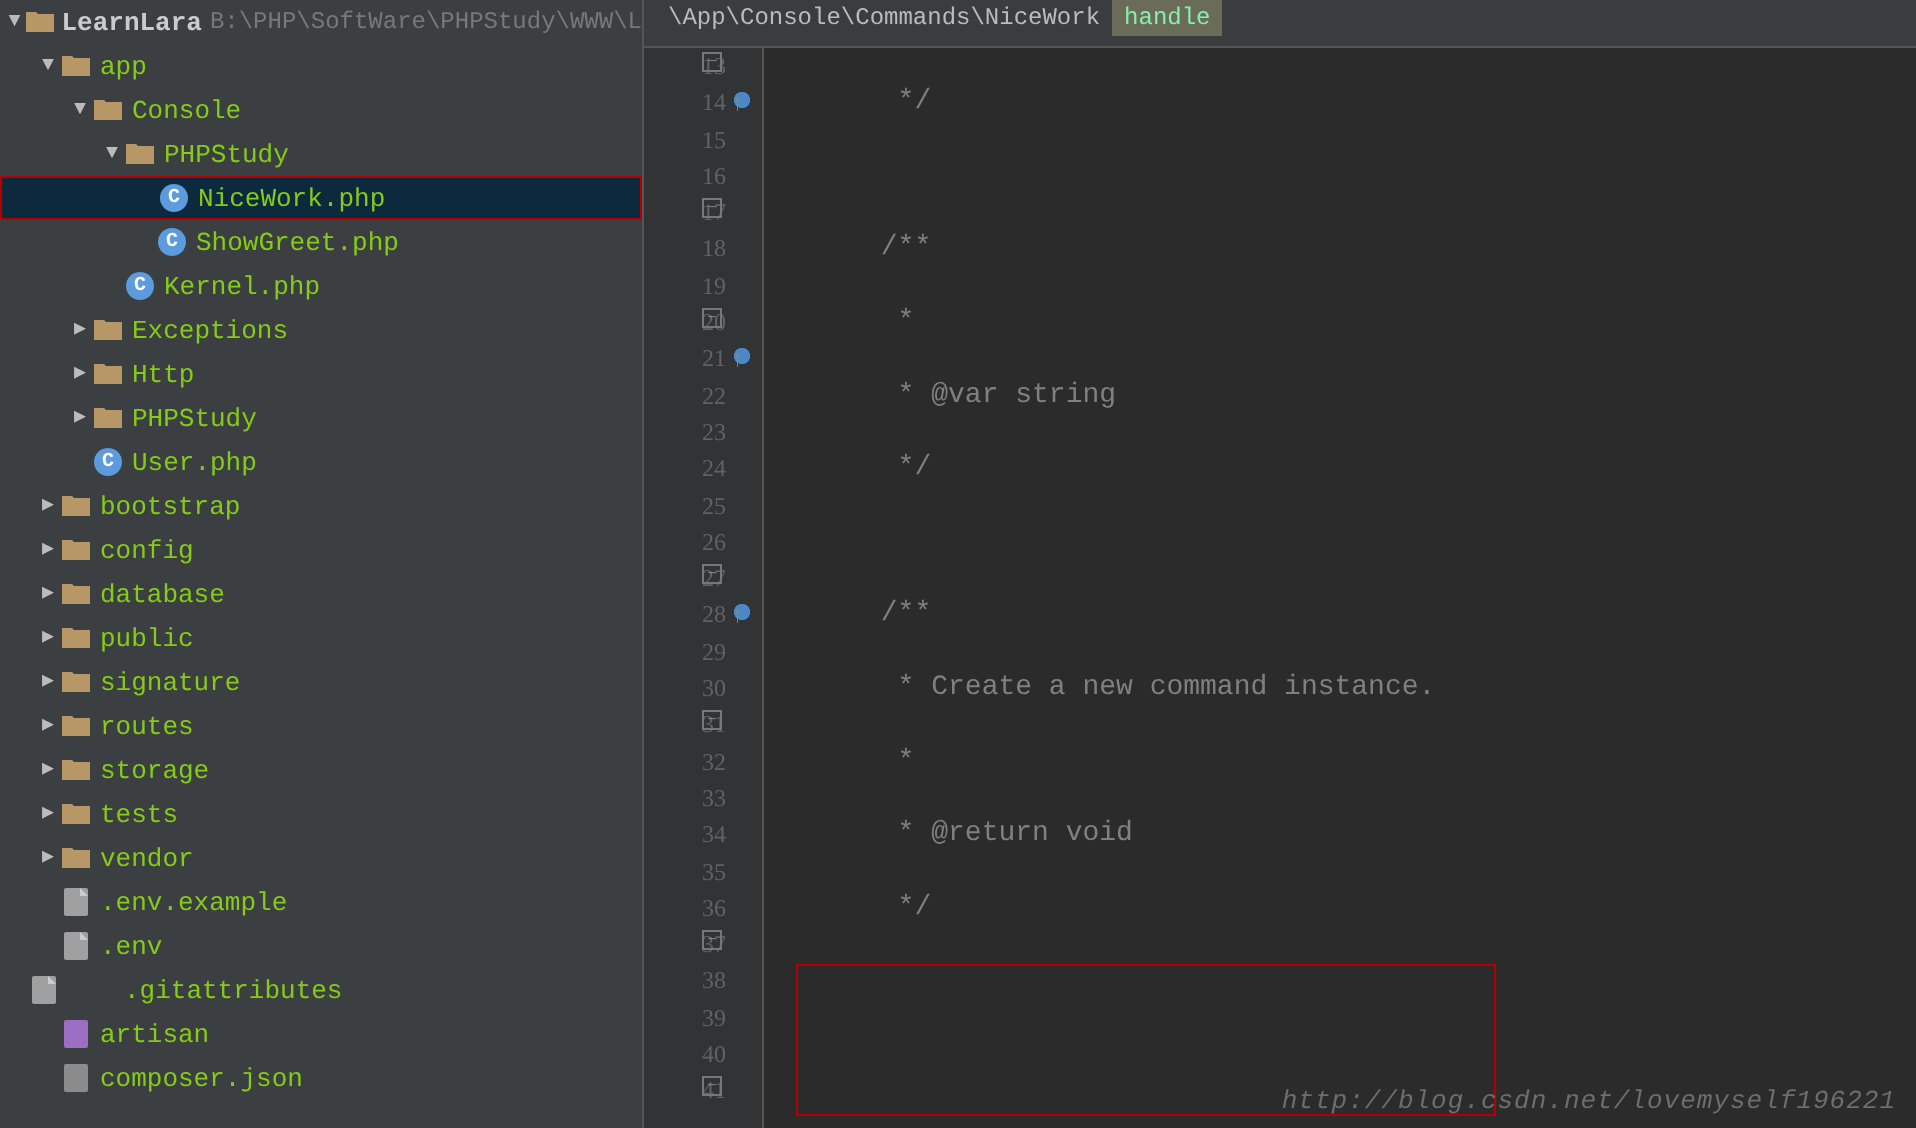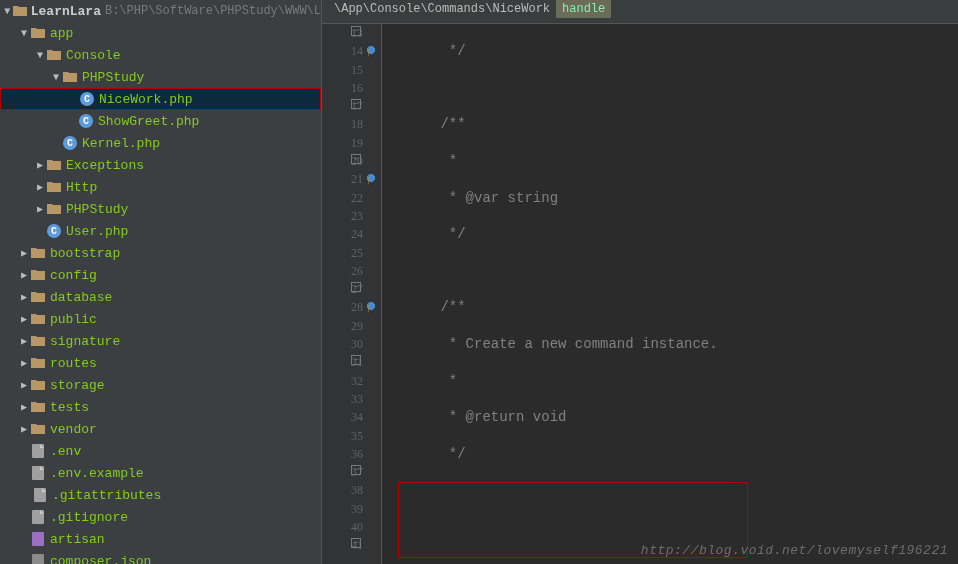--- a/index.html
+++ b/index.html
@@ -212,39 +212,33 @@
           <svg width="14" height="12" viewBox="0 0 14 12">
             <path d="M0 1h5l1 1h8v9H0z"></path>
           </svg>
         </span>
         <span class="row-label">vendor</span>
       </div>
     <div class="tree-row" style="padding-left:30px;">
         <span class="icon">
           <span class="icon-file-generic"></span>
         </span>
+        <span class="row-label">.env.example</span>
+      </div>
+    <div class="tree-row" style="padding-left:30px;">
+        <span class="icon">
+          <span class="icon-file-generic"></span>
+        </span>
         <span class="row-label">.env</span>
       </div>
-    <div class="tree-row" style="padding-left:30px;">
+    <div class="tree-row" style="padding-left:14px;gap:28px;">
         <span class="icon">
           <span class="icon-file-generic"></span>
         </span>
-        <span class="row-label">.env.example</span>
-      </div>
-    <div class="tree-row" style="padding-left:32px;">
-        <span class="icon">
-          <span class="icon-file-generic"></span>
-        </span>
         <span class="row-label">.gitattributes</span>
-      </div>
-    <div class="tree-row" style="padding-left:30px;">
-        <span class="icon">
-          <span class="icon-file-generic"></span>
-        </span>
-        <span class="row-label">.gitignore</span>
       </div>
     <div class="tree-row" style="padding-left:30px;">
         <span class="icon">
           <span class="icon-php"></span>
         </span>
         <span class="row-label">artisan</span>
       </div>
     <div class="tree-row" style="padding-left:30px;">
         <span class="icon">
           <span class="icon-json"></span>
@@ -312,16 +306,16 @@
 
 
 
 
 
 
 
 
       </div>
       <div style="position:absolute;left:76px;top:458px;width:350px;height:76px;border:1px solid #b40000;pointer-events:none;"></div>
-      <div class="watermark">http://blog.void.net/lovemyself196221</div>
+      <div class="watermark">http://blog.csdn.net/lovemyself196221</div>
     </div>
   </div>
 </div>
 
 </body></html>

